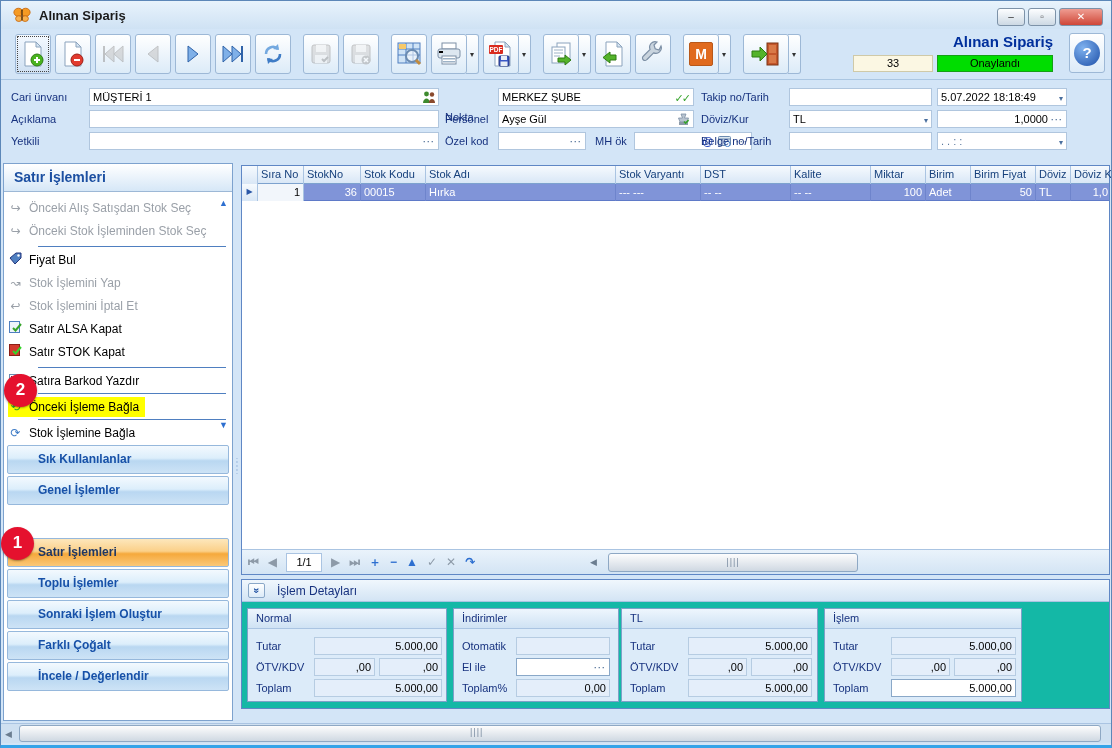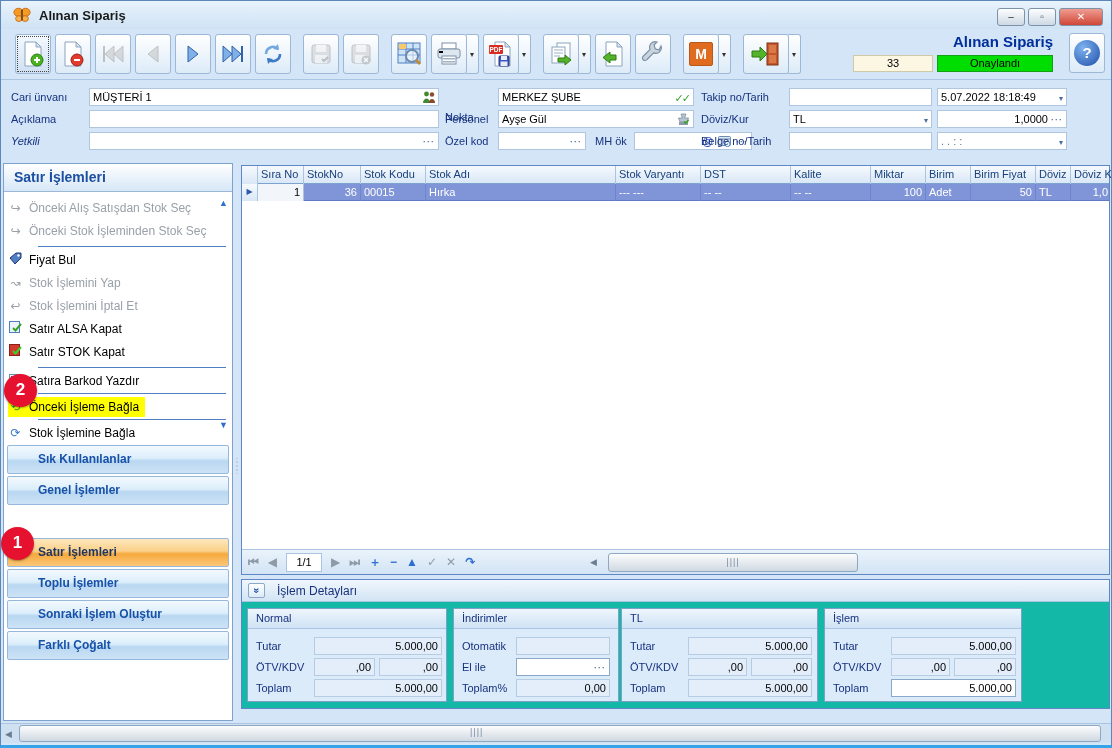--- a/index.html
+++ b/index.html
@@ -277,21 +277,21 @@
       <span>MÜŞTERİ 1</span>
       <svg style="position:absolute; right:2px; top:2px;" width="14" height="13" viewBox="0 0 14 13">
           <circle cx="4.5" cy="3" r="2.4" fill="#3e8a2e"></circle>
           <path d="M1 12c0-3 2-4.5 3.5-4.5S8 9 8 12z" fill="#3e8a2e"></path>
           <circle cx="10" cy="3.5" r="2.2" fill="#8a4a2e"></circle>
           <path d="M6.8 12c0-2.6 1.7-4 3.2-4s3 1.4 3 4z" fill="#8a4a2e"></path>
         </svg>
     </div>
     <div class="f-label" style="left:10px; top:30px;">Açıklama</div>
     <div class="f-input" style="left:88px; top:30px; width:350px;"><span></span></div>
-    <div class="f-label" style="left:10px; top:52px;font-style:italic;">Yetkili</div>
+    <div class="f-label" style="left:10px; top:52px;">Yetkili</div>
     <div class="f-input" style="left:88px; top:52px; width:350px;">
       <span></span>
       <span class="ell" style="position:absolute; right:3px; top:1px;">···</span>
     </div>
 
     <div class="f-label" style="left:444px; top:8px;margin-top:20px;">Nokta</div>
     <div class="f-input" style="left:497px; top:8px; width:196px;">
       <span>MERKEZ ŞUBE</span>
       <span class="greenck" style="position:absolute; right:4px; top:1px;">✓✓</span>
     </div>
@@ -407,20 +407,21 @@
           <span>Stok İşlemine Bağla</span>
         </div>
     </div>
 
     <div class="acc" style="top:281px;">Sık Kullanılanlar</div>
     <div class="acc" style="top:312px;">Genel İşlemler</div>
     <div class="acc active" style="top:374px;">Satır İşlemleri</div>
     <div class="acc" style="top:405px;">Toplu İşlemler</div>
     <div class="acc" style="top:436px;">Sonraki İşlem Oluştur</div>
     <div class="acc" style="top:467px;">Farklı Çoğalt</div>
+    <div class="acc" style="top:498px;">İncele / Değerlendir</div>
 
   </div>
 
   <div class="vsplit">
       <div class="dots">:<br>:<br>:<br>:</div>
     </div>
   <div class="hgrip">·····</div>
 
   <div class="grid">
     <div class="g-head">

